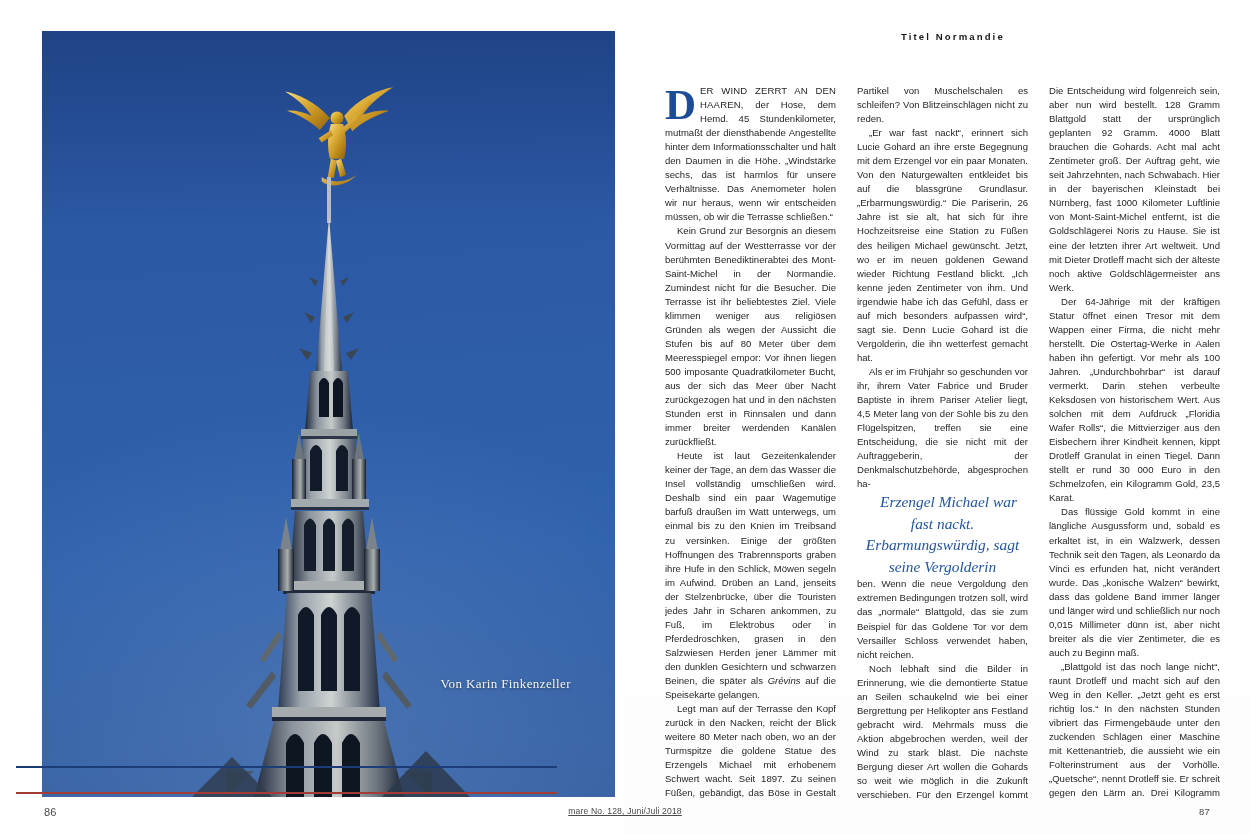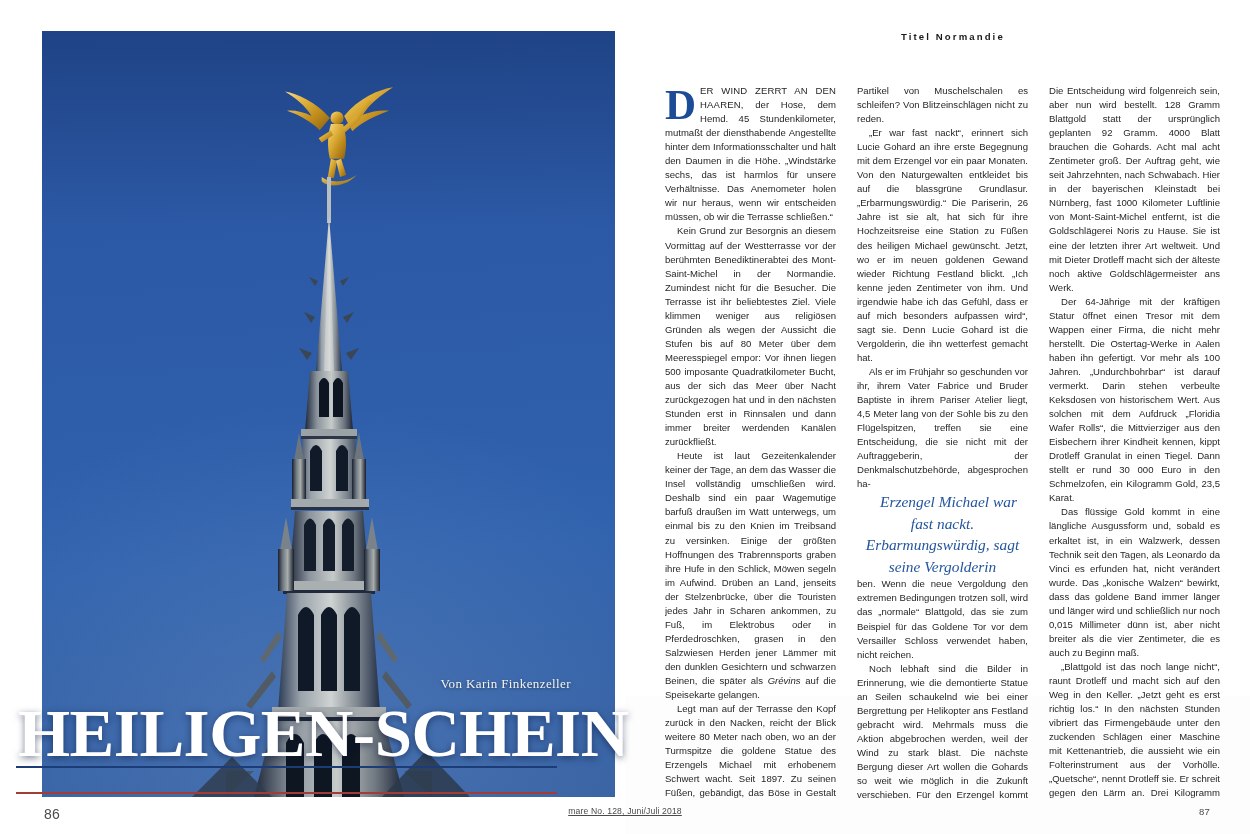--- a/index.html
+++ b/index.html
@@ -78,21 +78,21 @@
     text-shadow: 0 1px 3px rgba(8,22,56,.5);
   }
   .rule-bottom {
     position: absolute; left: 16px; width: 541px; top: 792px; height: 2.2px;
     background: #a33c34; z-index: 15;
   }
 
   .folio-left {
     position: absolute; left: 44px; top: 806px;
     font-family: "Liberation Sans", sans-serif;
-    font-size: 14px; color: #4a4a4a; letter-spacing: .2px;
+    font-size: 11px; color: #4a4a4a; letter-spacing: .2px;
   }
 
   
   .page-right {
     position: absolute; left: 625px; top: 0; width: 625px; height: 696px;
     background: #ffffff;
   }
   .runhead {
     position: absolute; left: 276px; top: 31px;
     font-family: "Liberation Sans", sans-serif;
@@ -288,21 +288,20 @@
           <path d="M362 740 l 28 26 0 -26 z" fill="#44505d" opacity=".8"></path>
 
           <path d="M150 766 l 40 -40 40 40 z" fill="#2f3d50" opacity=".85"></path>
           <path d="M340 766 l 44 -46 44 46 z" fill="#2b394c" opacity=".85"></path>
         </svg>
       </div>
 
       <div class="byline">Von Karin Finkenzeller</div>
     </div>
 
-    <div class="headline">HEILIGEN-SCHEIN</div>
     <div class="rule-top"></div>
     <div class="rule-bottom"></div>
 
     <div class="folio-left">86</div>
   </div>
 
   <div class="page-right">
     <div class="runhead">Titel Normandie</div>
 
     <div class="cols">

